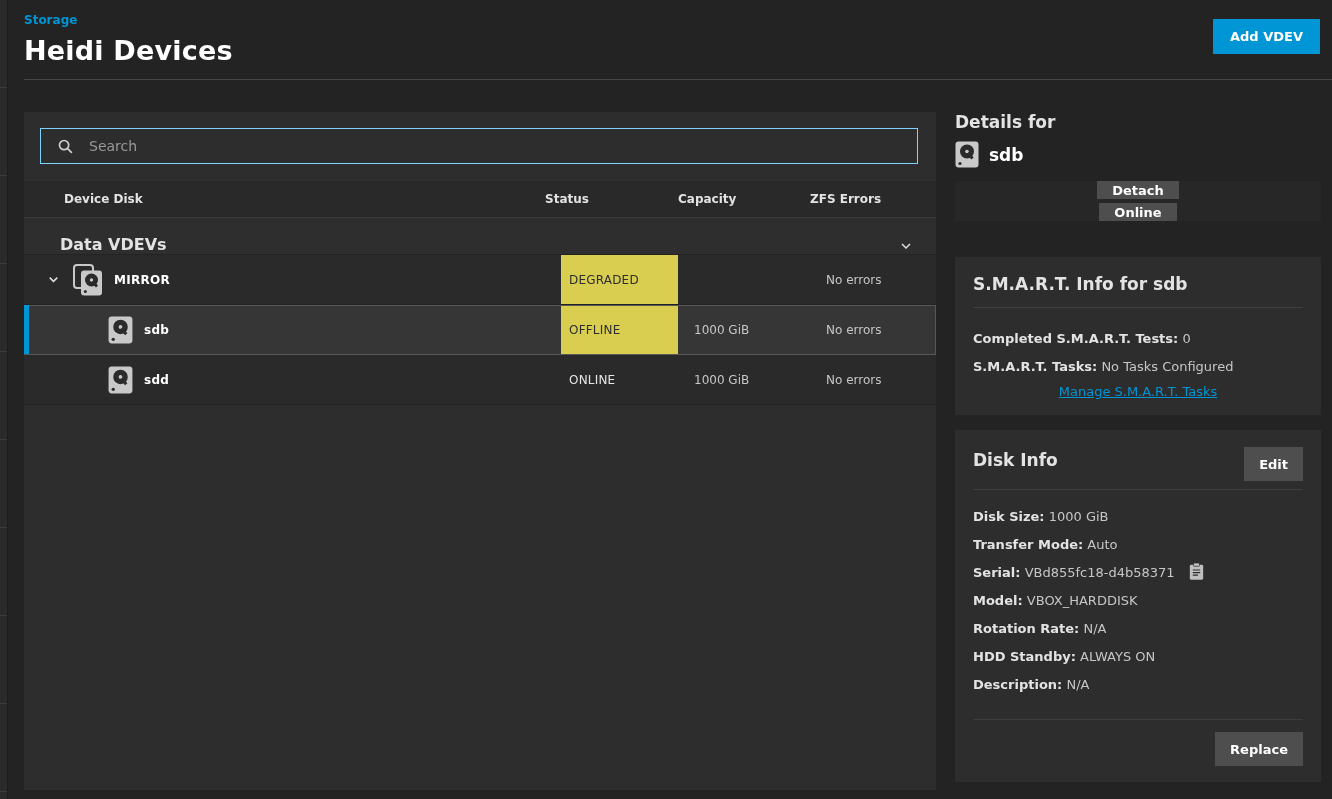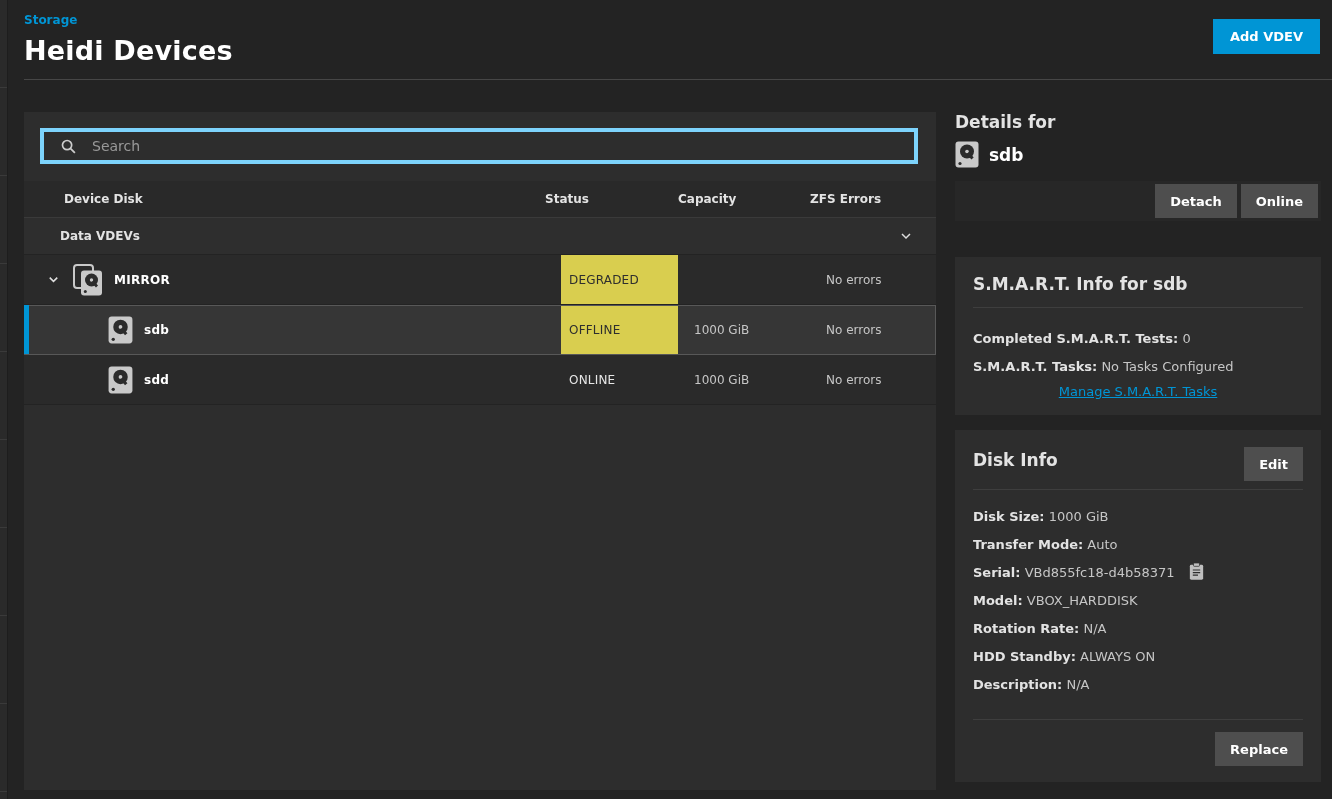--- a/index.html
+++ b/index.html
@@ -40,41 +40,41 @@
     background:var(--accent);color:#fff;border:none;
     font-family:inherit;font-size:13px;font-weight:bold;
     height:35px;padding:0 17px;cursor:pointer;
   }
   
   .main{display:flex;margin:32px 0 0 24px;gap:19px;align-items:flex-start;}
   .table-panel{width:912px;height:678px;background:var(--panel-bg);padding-top:16px;}
   
   .search-box{
     display:flex;align-items:center;gap:15px;
-    margin:0 18px 0 16px;height:36px;border:4px solid #7dd3fc;padding:0 12px 0 16px;
+    margin:0 18px 0 16px;height:36px;border:1px solid #7dd3fc;padding:0 12px 0 16px;
   }
   .search-box svg{flex:0 0 auto;}
   .search-input{
     flex:1;background:transparent;border:none;outline:none;
     color:#ddd;font-family:inherit;font-size:14px;
   }
   .search-input::placeholder{color:#999;}
   
   .tbl-header{
     display:flex;align-items:center;height:37px;margin-top:17px;
     background:#292929;border-bottom:1px solid #3a3a3a;
     font-size:12px;font-weight:bold;color:var(--text-label);
   }
   .col-name{flex:1;padding-left:40px;}
   .col-status{width:133px;}
   .col-capacity{width:132px;}
   .col-zfs{width:126px;}
   .group-row{
-    display:flex;align-items:center;height:37px;background:var(--group-bg);
-    border-bottom:1px solid #232323;font-size:12px;font-weight:bold;color:var(--text-label);
+    display:flex;align-items:flex-end;height:37px;background:var(--group-bg);
+    border-bottom:1px solid #232323;font-size:16px;font-weight:bold;color:var(--text-label);
     cursor:pointer;
   }
   .group-row .group-label{padding-left:36px;flex:1;}
   .group-row .group-chevron{margin-right:22px;color:#ddd;display:flex;}
   .device-row{
     position:relative;display:flex;align-items:stretch;height:50px;
     background:var(--row-bg);border-bottom:1px solid #232323;cursor:pointer;
     font-size:12px;
   }
   .device-row .cell{display:flex;align-items:center;padding-left:16px;}
@@ -94,21 +94,21 @@
   .status-badge.hl{background:var(--warning);color:#2e2e2e;}
   .capacity-cell{width:132px;color:var(--text-value);}
   .zfs-cell{width:126px;color:var(--text-value);}
   
   .details-col{width:366px;}
   .details-title{font-size:17px;font-weight:bold;color:var(--text-label);line-height:1.2;}
   .device-line{display:flex;align-items:center;gap:10px;margin-top:9px;}
   .device-line .dev-label{font-size:17px;font-weight:bold;color:#fff;}
   .action-bar{
     margin-top:13px;height:40px;background:var(--bar-bg);
-    display:flex;align-items:center;justify-content:flex-end;gap:4px;padding:0 3px;
+    display:flex;align-items:center;justify-content:flex-end;gap:4px;padding:0 3px;flex-direction:column;
   }
   .btn-gray{
     background:var(--btn-gray);color:#fff;border:none;cursor:pointer;
     font-family:inherit;font-size:13px;font-weight:bold;
     height:34px;padding:0 15px;
   }
   .card{background:var(--panel-bg);padding:17px 18px 16px 18px;}
   .smart-card{margin-top:36px;}
   .card-title{font-size:17px;font-weight:bold;color:var(--text-label);padding-bottom:13px;border-bottom:1px solid var(--divider);}
   .card-head{display:flex;align-items:flex-start;justify-content:space-between;padding-bottom:8px;border-bottom:1px solid var(--divider);}

